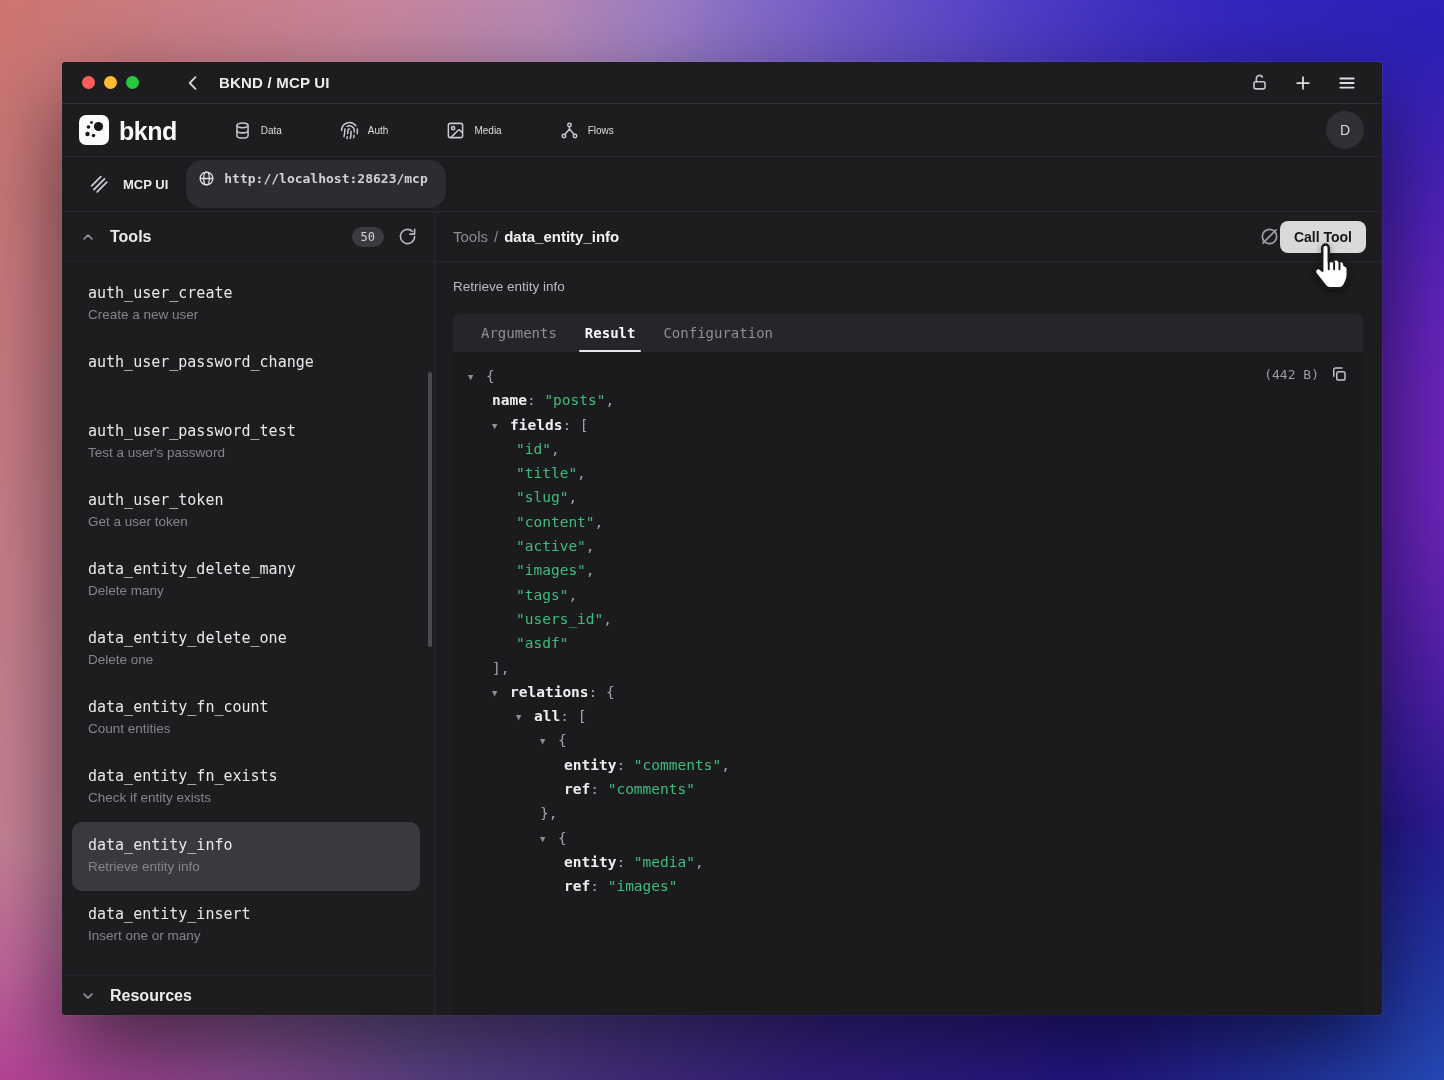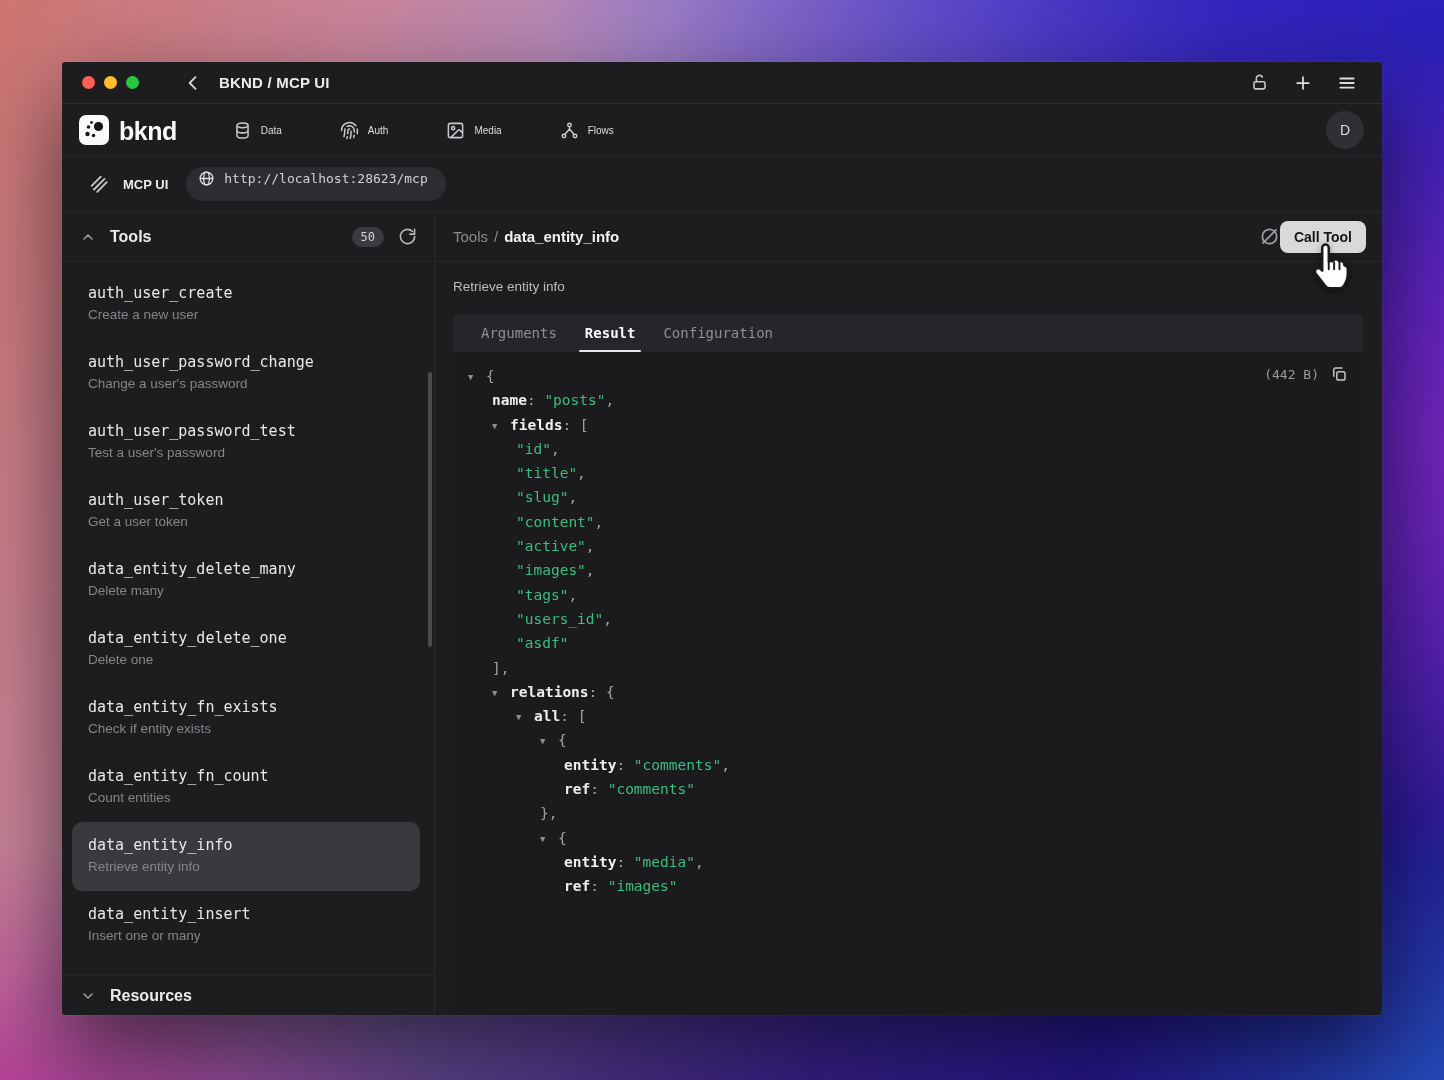--- a/index.html
+++ b/index.html
@@ -33,21 +33,21 @@
   .navbar { height:53px; flex:0 0 53px; display:flex; align-items:center; padding:0 18px 0 16px; border-bottom:1px solid #28282c; }
   .brand { display:flex; align-items:flex-end; gap:9px; }
   .brand-name { font-size:25px; font-weight:800; letter-spacing:-.5px; color:#fafafa; }
   .nav-items { display:flex; align-items:center; gap:58px; margin-left:56px; }
   .nav-item { display:flex; align-items:center; gap:9px; font-size:10px; color:#dededf; cursor:pointer; }
   .avatar { margin-left:auto; width:38px; height:38px; border-radius:50%; background:#303034; display:flex; align-items:center; justify-content:center; font-size:14px; color:#dcdcde; }
 
   
   .mcprow { height:55px; flex:0 0 55px; display:flex; align-items:center; padding:0 18px 0 26px; border-bottom:1px solid #28282c; }
   .mcp-title { margin-left:13px; font-size:13px; font-weight:700;text-align:center; }
-  .url-pill { margin-left:18px; height:34px; display:flex; align-items:center; gap:9px; background:#2d2d31; border-radius:17px; padding:0 18px 12px 12px; }
+  .url-pill { margin-left:18px; height:48px; display:flex; align-items:center; gap:9px; background:#2d2d31; border-radius:17px; padding:0 18px 12px 12px;font-weight:bold; }
   .url-text { font-family:"DejaVu Sans Mono", monospace; font-size:13px; color:#d3d3d6; }
 
   
   .content { flex:1; display:flex; min-height:0; }
   .sidebar { width:373px; flex:0 0 373px; border-right:1px solid #28282c; display:flex; flex-direction:column; position:relative; }
   .side-header { height:50px; flex:0 0 50px; display:flex; align-items:center; padding:0 16px 0 18px; border-bottom:1px solid #242428; }
   .side-header-label { margin-left:14px; font-size:16px; font-weight:700; }
   .count-badge { margin-left:auto; font-family:"DejaVu Sans Mono", monospace; font-size:12px; color:#d4d4d7; background:#3a3a3f; border-radius:11px; padding:3px 9px; }
   .refresh-btn { margin-left:12px; width:22px; height:22px; display:flex; align-items:center; justify-content:center; }
   .tool-list { flex:1; overflow:hidden; padding-top:8px; }
@@ -225,45 +225,44 @@
               </svg>
           </span>
         </div>
         <div class="tool-list">
             <div class="tool">
               <div class="tool-name">auth_user_create</div>
               <div class="tool-desc">Create a new user</div>
             </div>
             <div class="tool">
               <div class="tool-name">auth_user_password_change</div>
-              <div class="tool-desc">Change a user's password</div>
             </div>
             <div class="tool">
               <div class="tool-name">auth_user_password_test</div>
               <div class="tool-desc">Test a user's password</div>
             </div>
             <div class="tool">
               <div class="tool-name">auth_user_token</div>
               <div class="tool-desc">Get a user token</div>
             </div>
             <div class="tool">
               <div class="tool-name">data_entity_delete_many</div>
               <div class="tool-desc">Delete many</div>
             </div>
             <div class="tool">
               <div class="tool-name">data_entity_delete_one</div>
               <div class="tool-desc">Delete one</div>
             </div>
             <div class="tool">
+              <div class="tool-name">data_entity_fn_count</div>
+              <div class="tool-desc">Count entities</div>
+            </div>
+            <div class="tool">
               <div class="tool-name">data_entity_fn_exists</div>
               <div class="tool-desc">Check if entity exists</div>
-            </div>
-            <div class="tool">
-              <div class="tool-name">data_entity_fn_count</div>
-              <div class="tool-desc">Count entities</div>
             </div>
             <div class="tool selected">
               <div class="tool-name">data_entity_info</div>
               <div class="tool-desc">Retrieve entity info</div>
             </div>
             <div class="tool">
               <div class="tool-name">data_entity_insert</div>
               <div class="tool-desc">Insert one or many</div>
             </div>
           </div>

